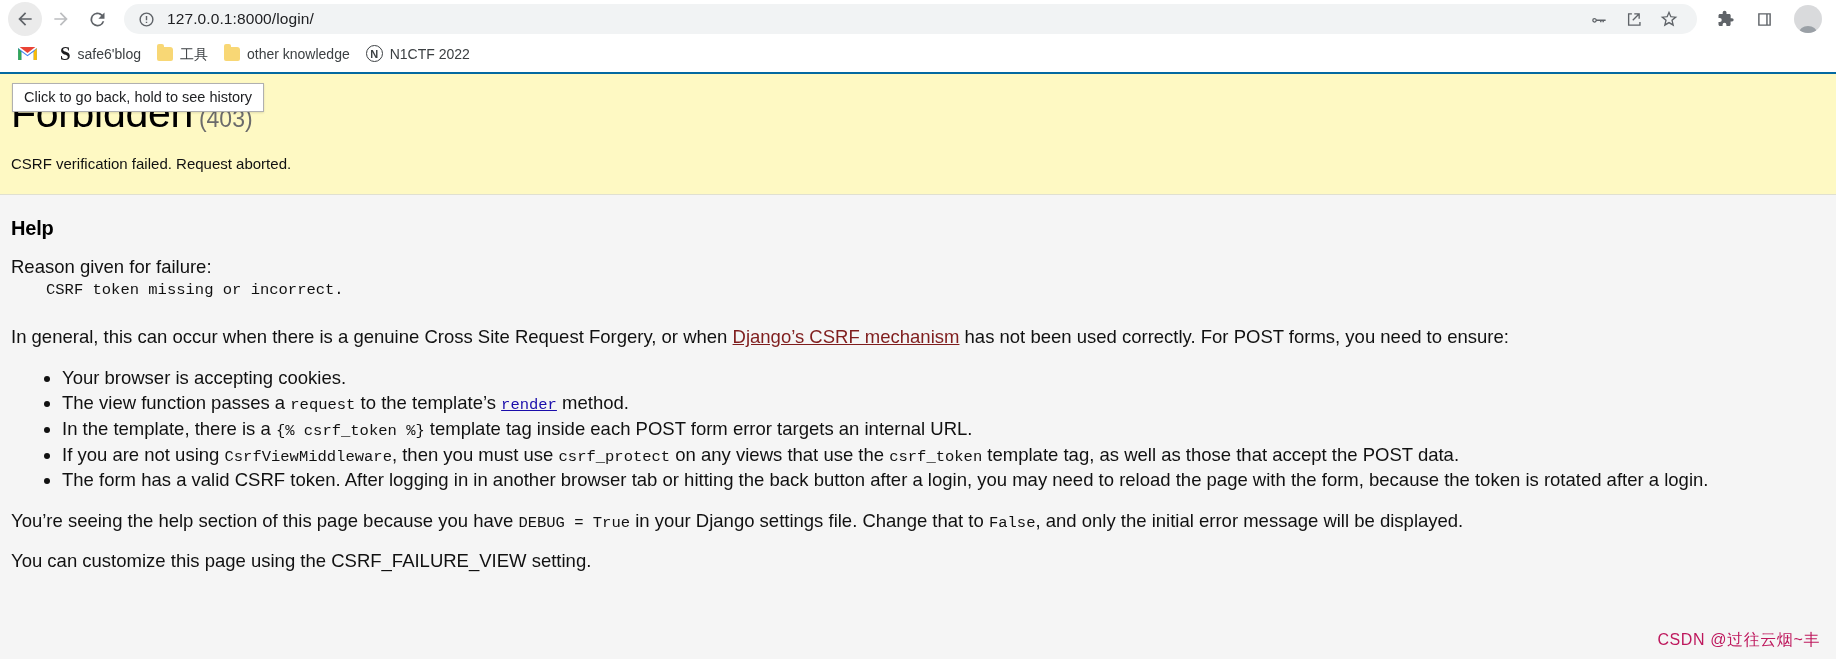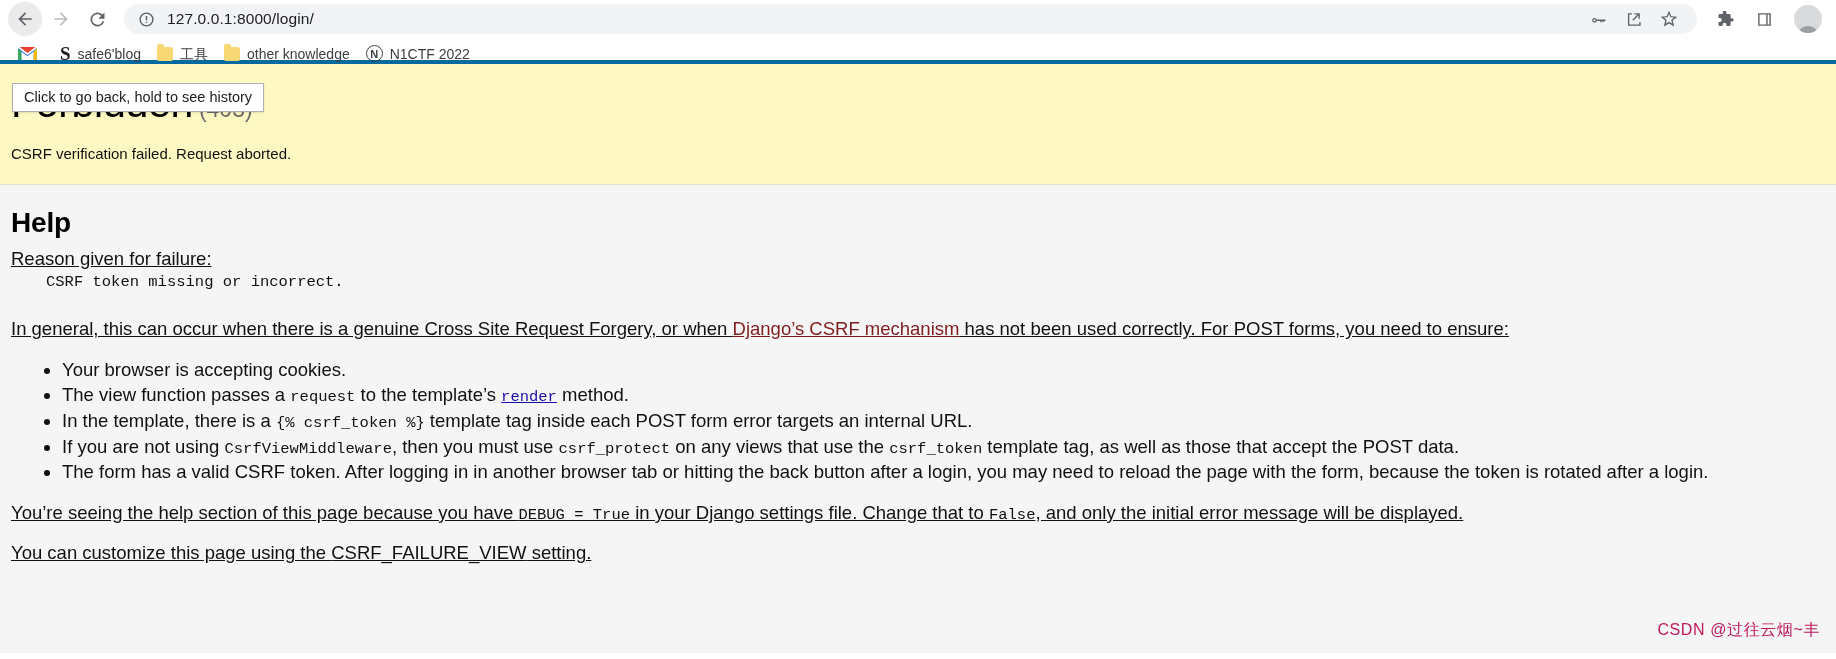--- a/index.html
+++ b/index.html
@@ -9,23 +9,23 @@
     height: 659px;
     overflow: hidden;
     background: #ffffff;
     font-family: "Liberation Sans", sans-serif;
     -webkit-font-smoothing: antialiased;
   }
 
   
   .chrome {
     position: relative;
-    height: 64px;
+    height: 74px;
     background: #ffffff;
-    border-bottom: 4px solid #0369a1;
+    border-bottom: 2px solid #0369a1;
   }
   .toolbar {
     display: flex;
     align-items: center;
     height: 38px;
     padding: 0 8px;
   }
   .nav-btn {
     width: 34px; height: 34px;
     border-radius: 50%;
@@ -191,32 +191,31 @@
   }
   .summary .exc {
     margin: 20px 0 0 11px;
     font-size: 15px;
     color: #111111;
   }
   .help-wrap {
     padding: 14px 11px 0 11px;
   }
   h2 {
-    margin: 8px 0 8px 0;
-    font-size: 28px;
+    margin: 8px 0 15px 0;
+    font-size: 20px;
     font-weight: bold;
     color: #000000;
     letter-spacing: -0.2px;
   }
   .p {
     margin: 0 0 16px 0;
     font-size: 18.5px;
     line-height: 1.32;
     color: #111111;
-    text-decoration: underline;
   }
   .reason-label { margin-bottom: 2px; }
   pre.reason {
     margin: 0 0 26px 0;
     padding-left: 35px;
     font-family: "Liberation Mono", monospace;
     font-size: 15.5px;
     color: #111111;
   }
   code, .mono {

